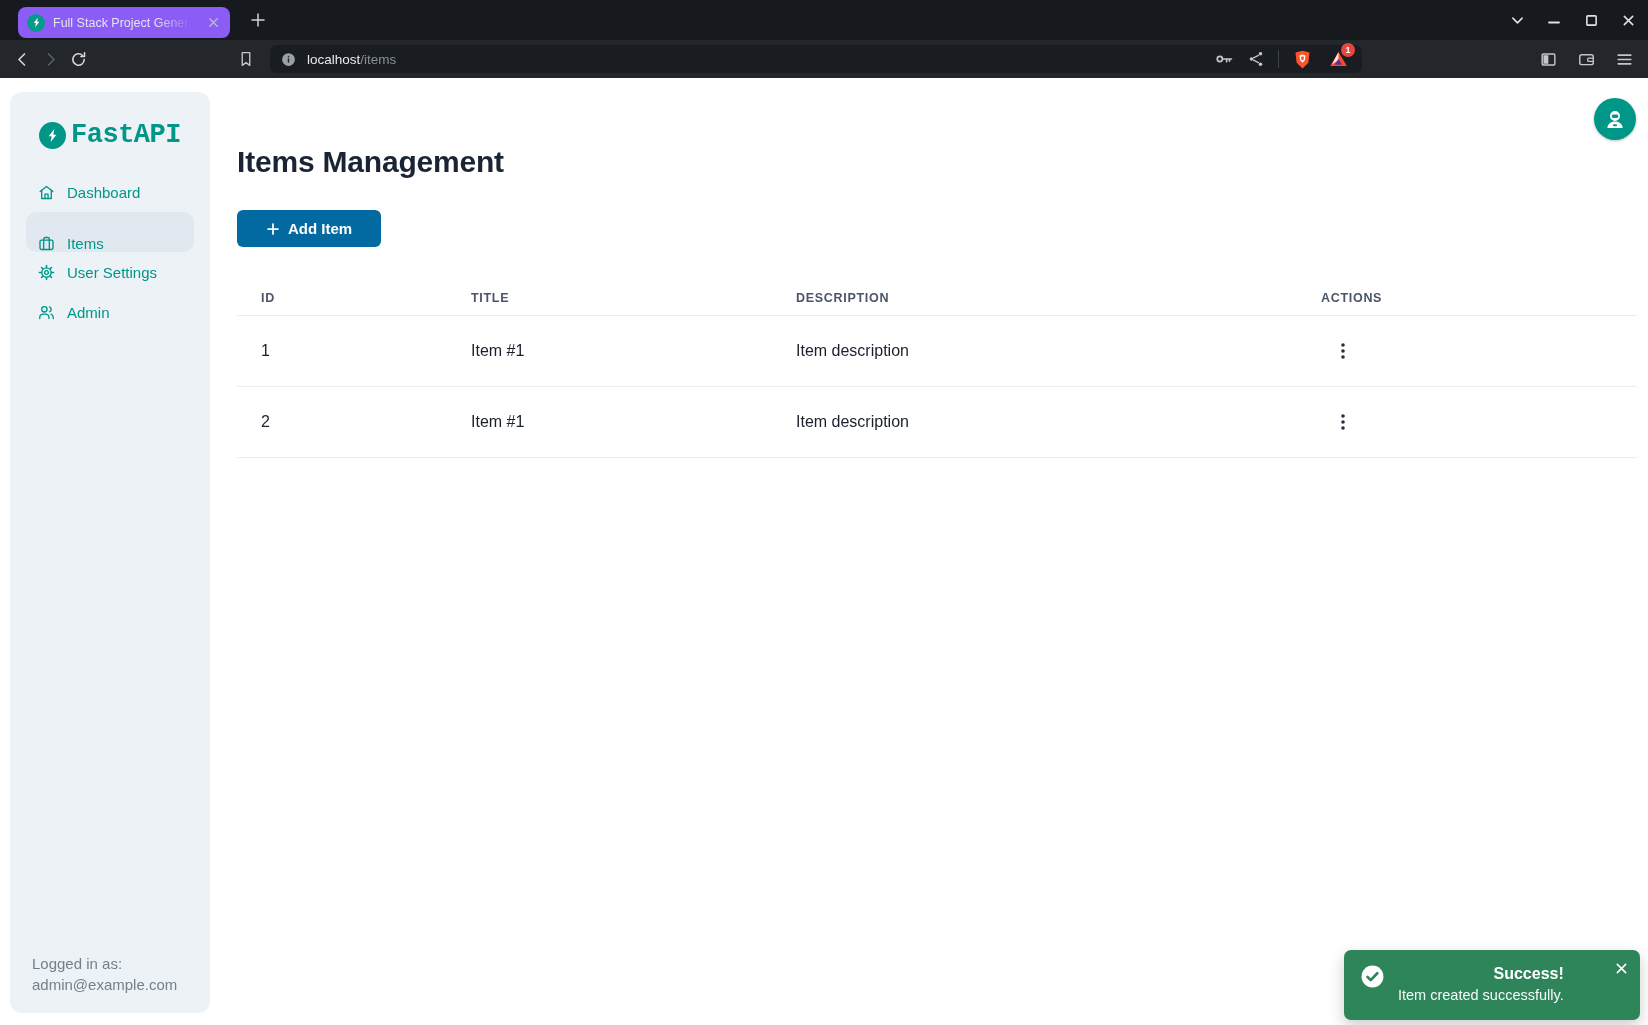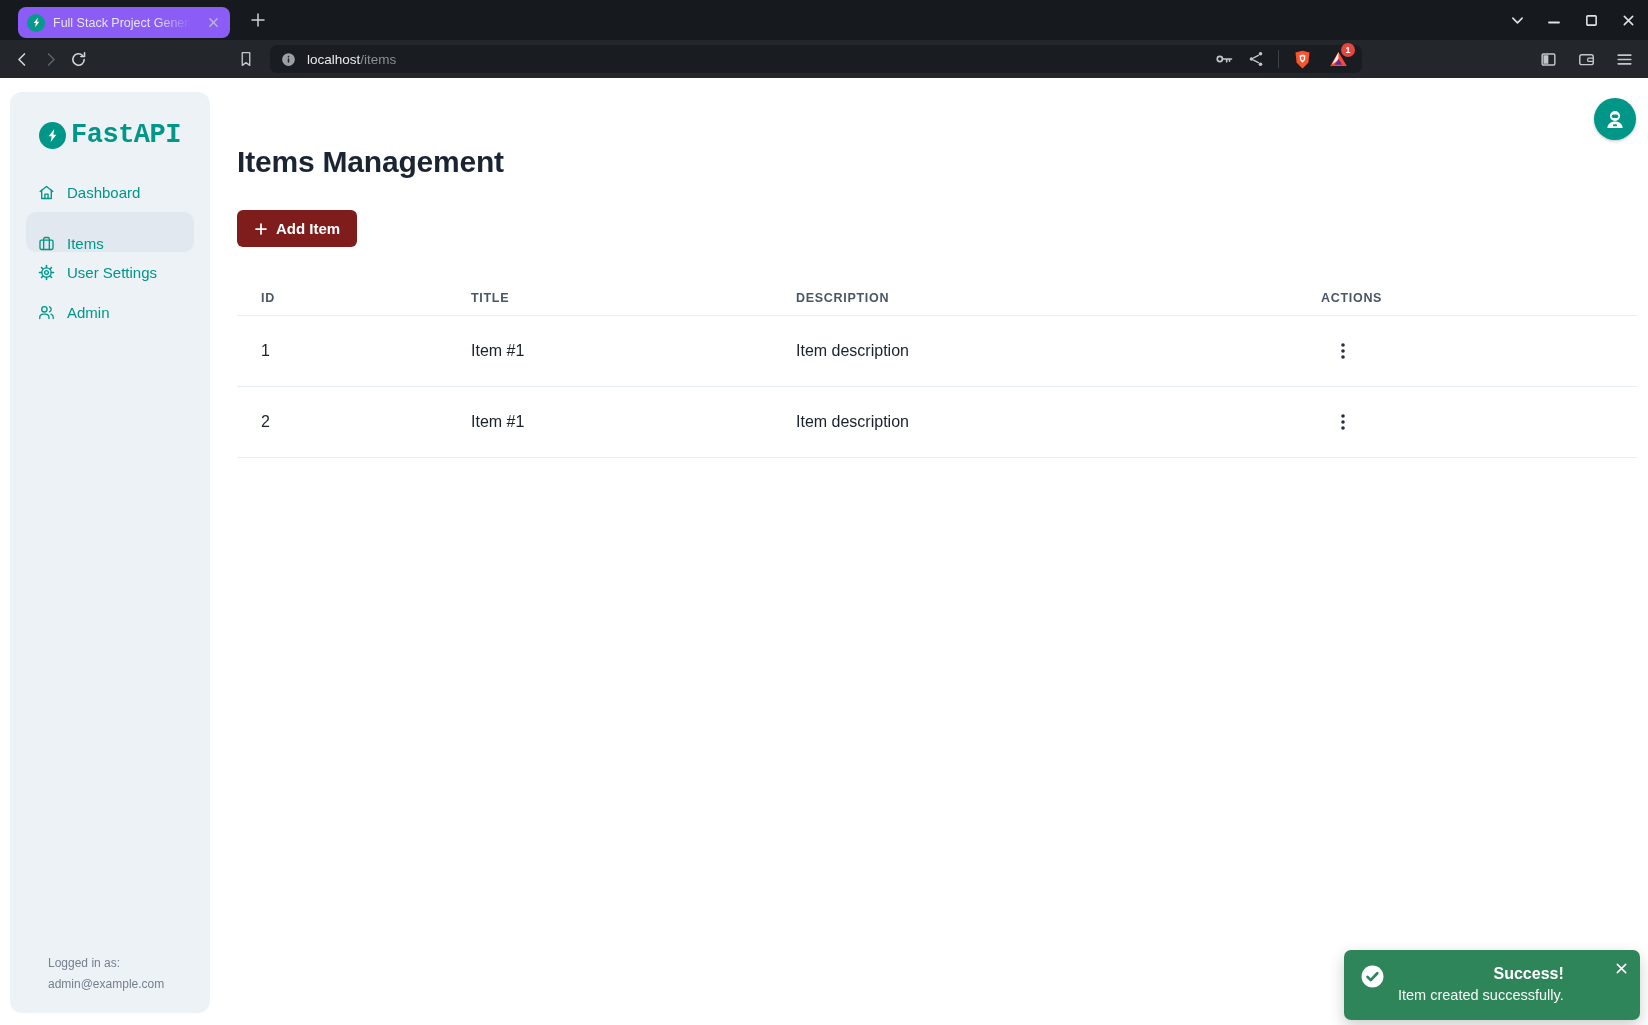--- a/index.html
+++ b/index.html
@@ -33,25 +33,25 @@
   .content { position: absolute; top: 78px; left: 0; right: 0; bottom: 0; background: #fff; }
 
   .sidebar { position: absolute; left: 10px; top: 14px; bottom: 12px; width: 200px; background: #edf2f7; border-radius: 12px; }
   .logo { display: flex; align-items: center; justify-content: center; gap: 5px; margin-top: 28px; font-family: Liberation Mono, monospace; }
   .logo-mark { width: 27px; height: 27px; border-radius: 50%; background: #009688; display: flex; align-items: center; justify-content: center; }
   .logo-text { font-size: 27px; font-weight: 700; color: #009688; letter-spacing: -0.5px; }
   .nav { margin: 22px 16px 0 16px; }
   .nav-item { height: 40px; display: flex; align-items: center; gap: 12px; padding: 0 12px; border-radius: 10px; color: #009688; font-size: 15px; cursor: pointer; }
   .nav-item.active { background: #e2e8f0; align-items: flex-end; }
   .nav-icon { width: 17px; height: 17px; display: flex; flex: none; }
-  .sidebar-footer { position: absolute; left: 22px; bottom: 18px; font-size: 12px; color: #75808e; line-height: 21px; margin-left: 16px; }
+  .sidebar-footer { position: absolute; left: 22px; bottom: 18px; font-size: 15px; color: #75808e; line-height: 21px; }
 
   .main { position: absolute; left: 237px; top: 0; right: 0; }
   .page-title { padding-top: 67px; font-size: 30px; line-height: 34px; font-weight: 700; color: #1a2433; letter-spacing: -0.2px; }
-  .add-btn { margin-top: 31px; height: 37px; background: #7f1d1d; color: #fff; border: none; border-radius: 6px; font-family: inherit; font-size: 15px; font-weight: 700; display: inline-flex; align-items: center; gap: 8px; padding: 0 17px; cursor: pointer; }
+  .add-btn { margin-top: 31px; height: 37px; background: #0369a1; color: #fff; border: none; border-radius: 6px; font-family: inherit; font-size: 15px; font-weight: 700; display: inline-flex; align-items: center; gap: 8px; padding: 0 29px; cursor: pointer; }
 
   .table { margin-top: 33px; width: 1400px; }
   .trow { display: grid; grid-template-columns: 210px 325px 525px 1fr; align-items: center; border-bottom: 1px solid #e9eef3; }
   .trow.head { height: 36px; }
   .trow.body { height: 71px; }
   .th { font-size: 12.5px; font-weight: 700; color: #4a5568; letter-spacing: 0.7px; padding-left: 24px; text-transform: uppercase; }
   .td { font-size: 16px; color: #1a202c; padding-left: 24px; }
   .kebab-btn { background: none; border: none; width: 32px; height: 32px; margin-left: 30px; display: flex; align-items: center; justify-content: center; cursor: pointer; border-radius: 6px; }
 
   .avatar { position: absolute; top: 20px; right: 12px; width: 42px; height: 42px; border-radius: 50%; background: #009688; border: none; display: flex; align-items: center; justify-content: center; cursor: pointer; box-shadow: 0 1px 3px rgba(0,0,0,0.25); }

